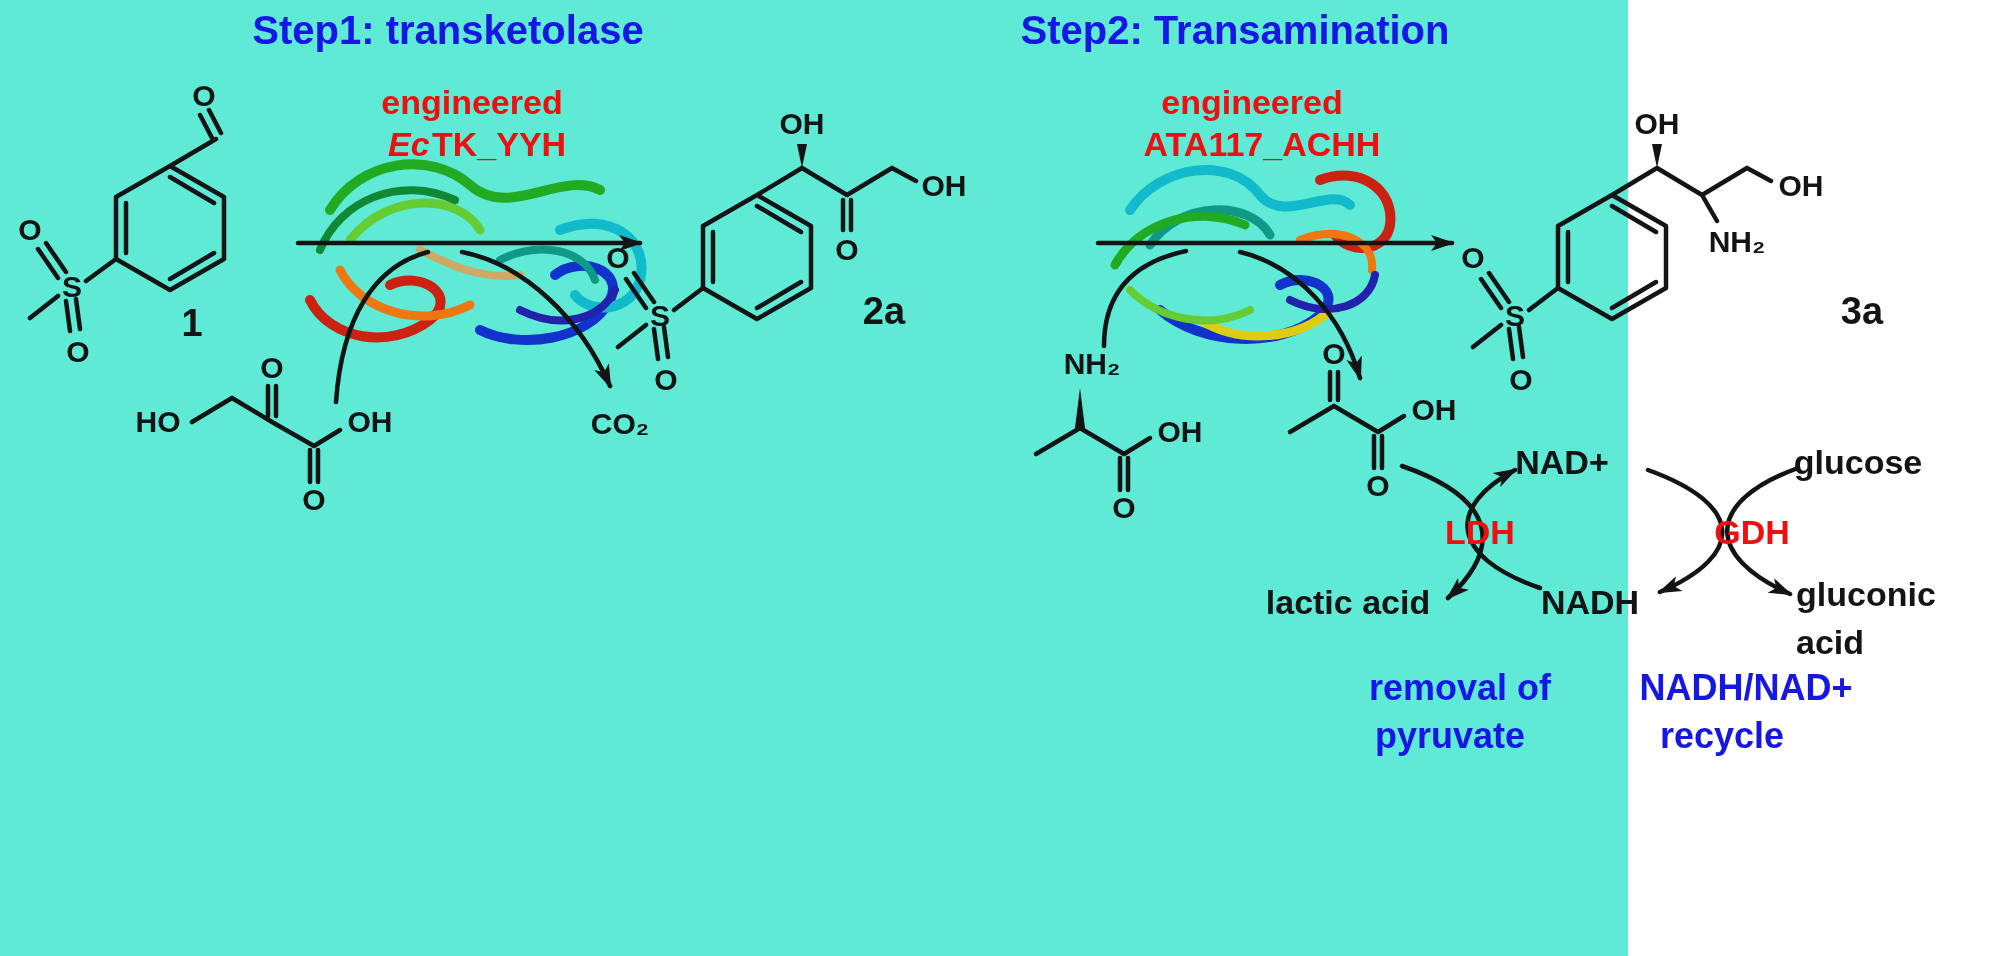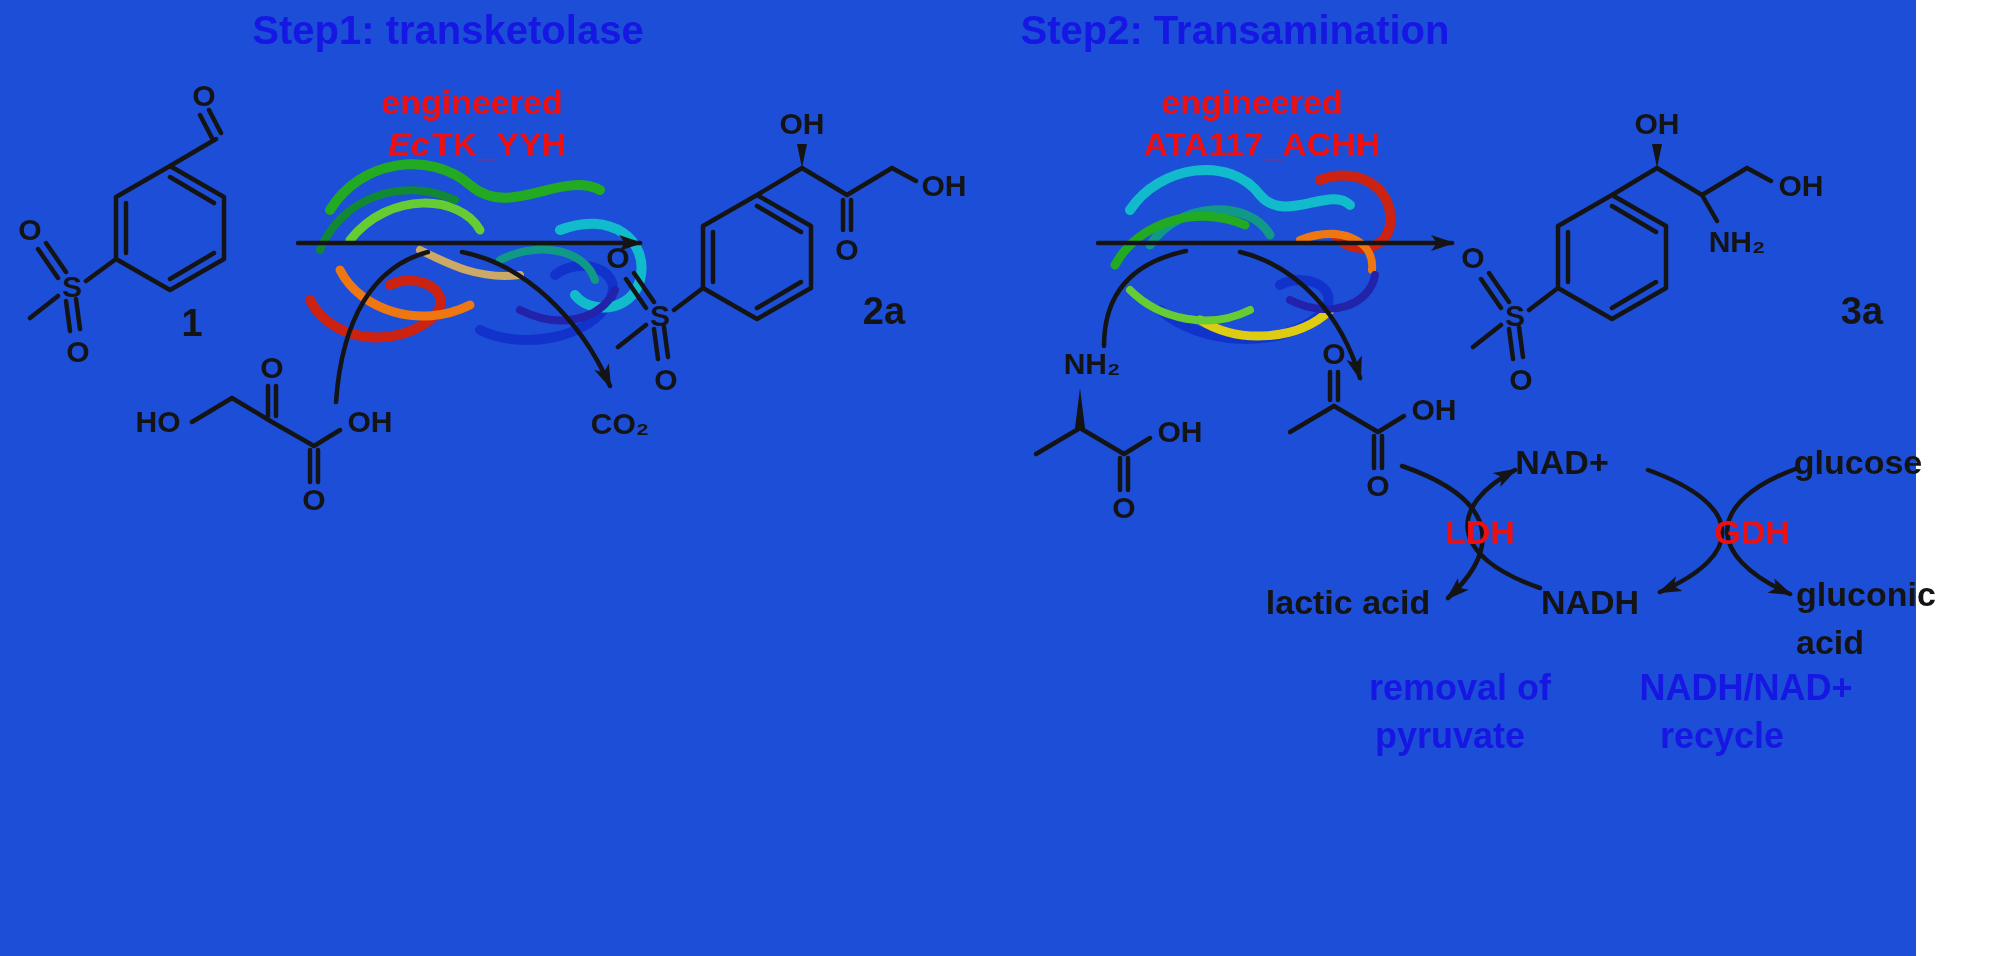--- a/index.html
+++ b/index.html
@@ -1,16 +1,16 @@
 <!DOCTYPE html>
 <html><head>
 <meta charset="utf-8">
 <style>
   html,body{margin:0;padding:0;background:#ffffff;}
-  .canvas{width:1916px;height:956px;background:#1d4ed8;position:relative;font-family:"Liberation Sans",sans-serif;}
+  .canvas{width:1628px;height:956px;background:#5eead4;position:relative;font-family:"Liberation Sans",sans-serif;}
   svg{display:block;}
   text{font-family:"Liberation Sans",sans-serif;}
   .h    {font-size:40px;font-weight:700;}
   .enz  {font-size:34px;font-weight:700;}
   .atom {font-size:30px;font-weight:700;}
   .clab {font-size:38px;font-weight:700;}
   .cyc  {font-size:34px;font-weight:700;}
   .note {font-size:36px;font-weight:700;}
   .bond {stroke:#141414;stroke-width:4.5;fill:none;stroke-linecap:round;stroke-linejoin:round;}
   .arrow{stroke:#141414;stroke-width:4.5;fill:none;stroke-linecap:round;}

